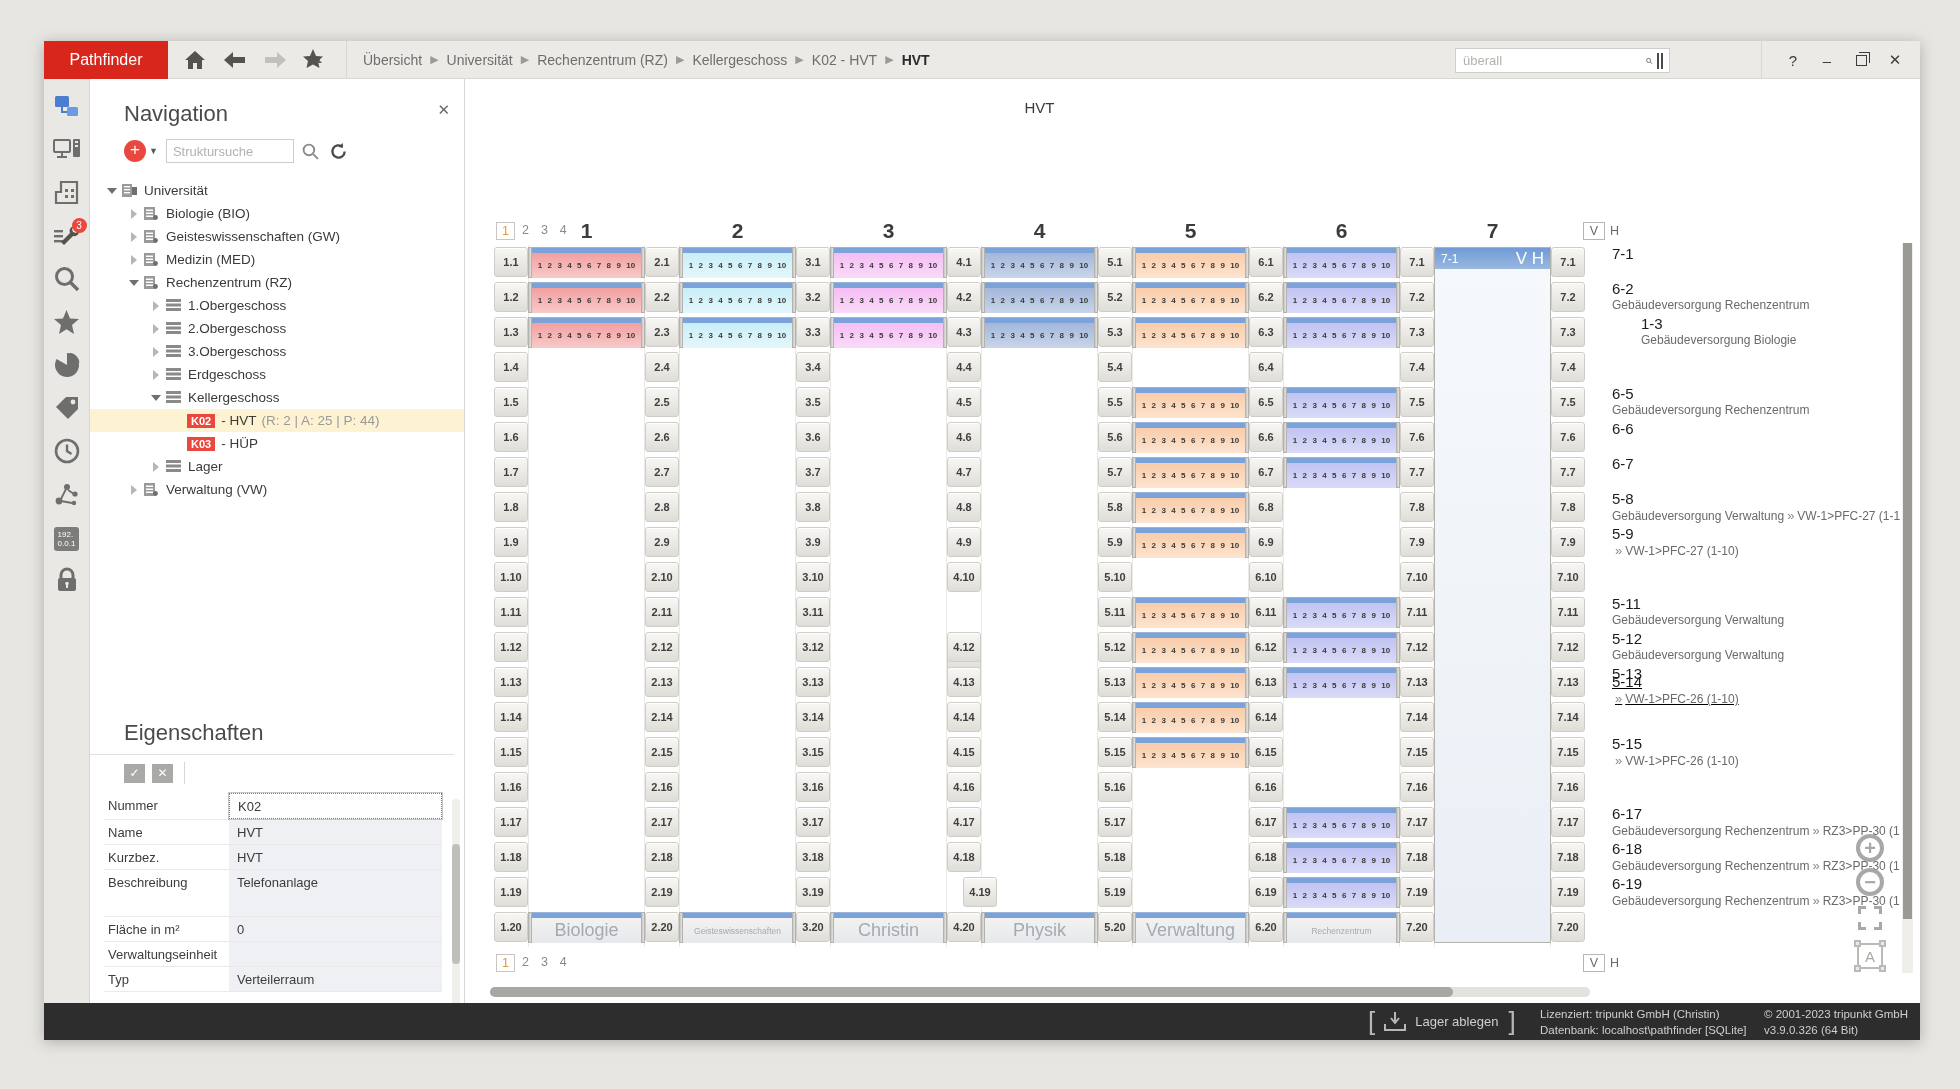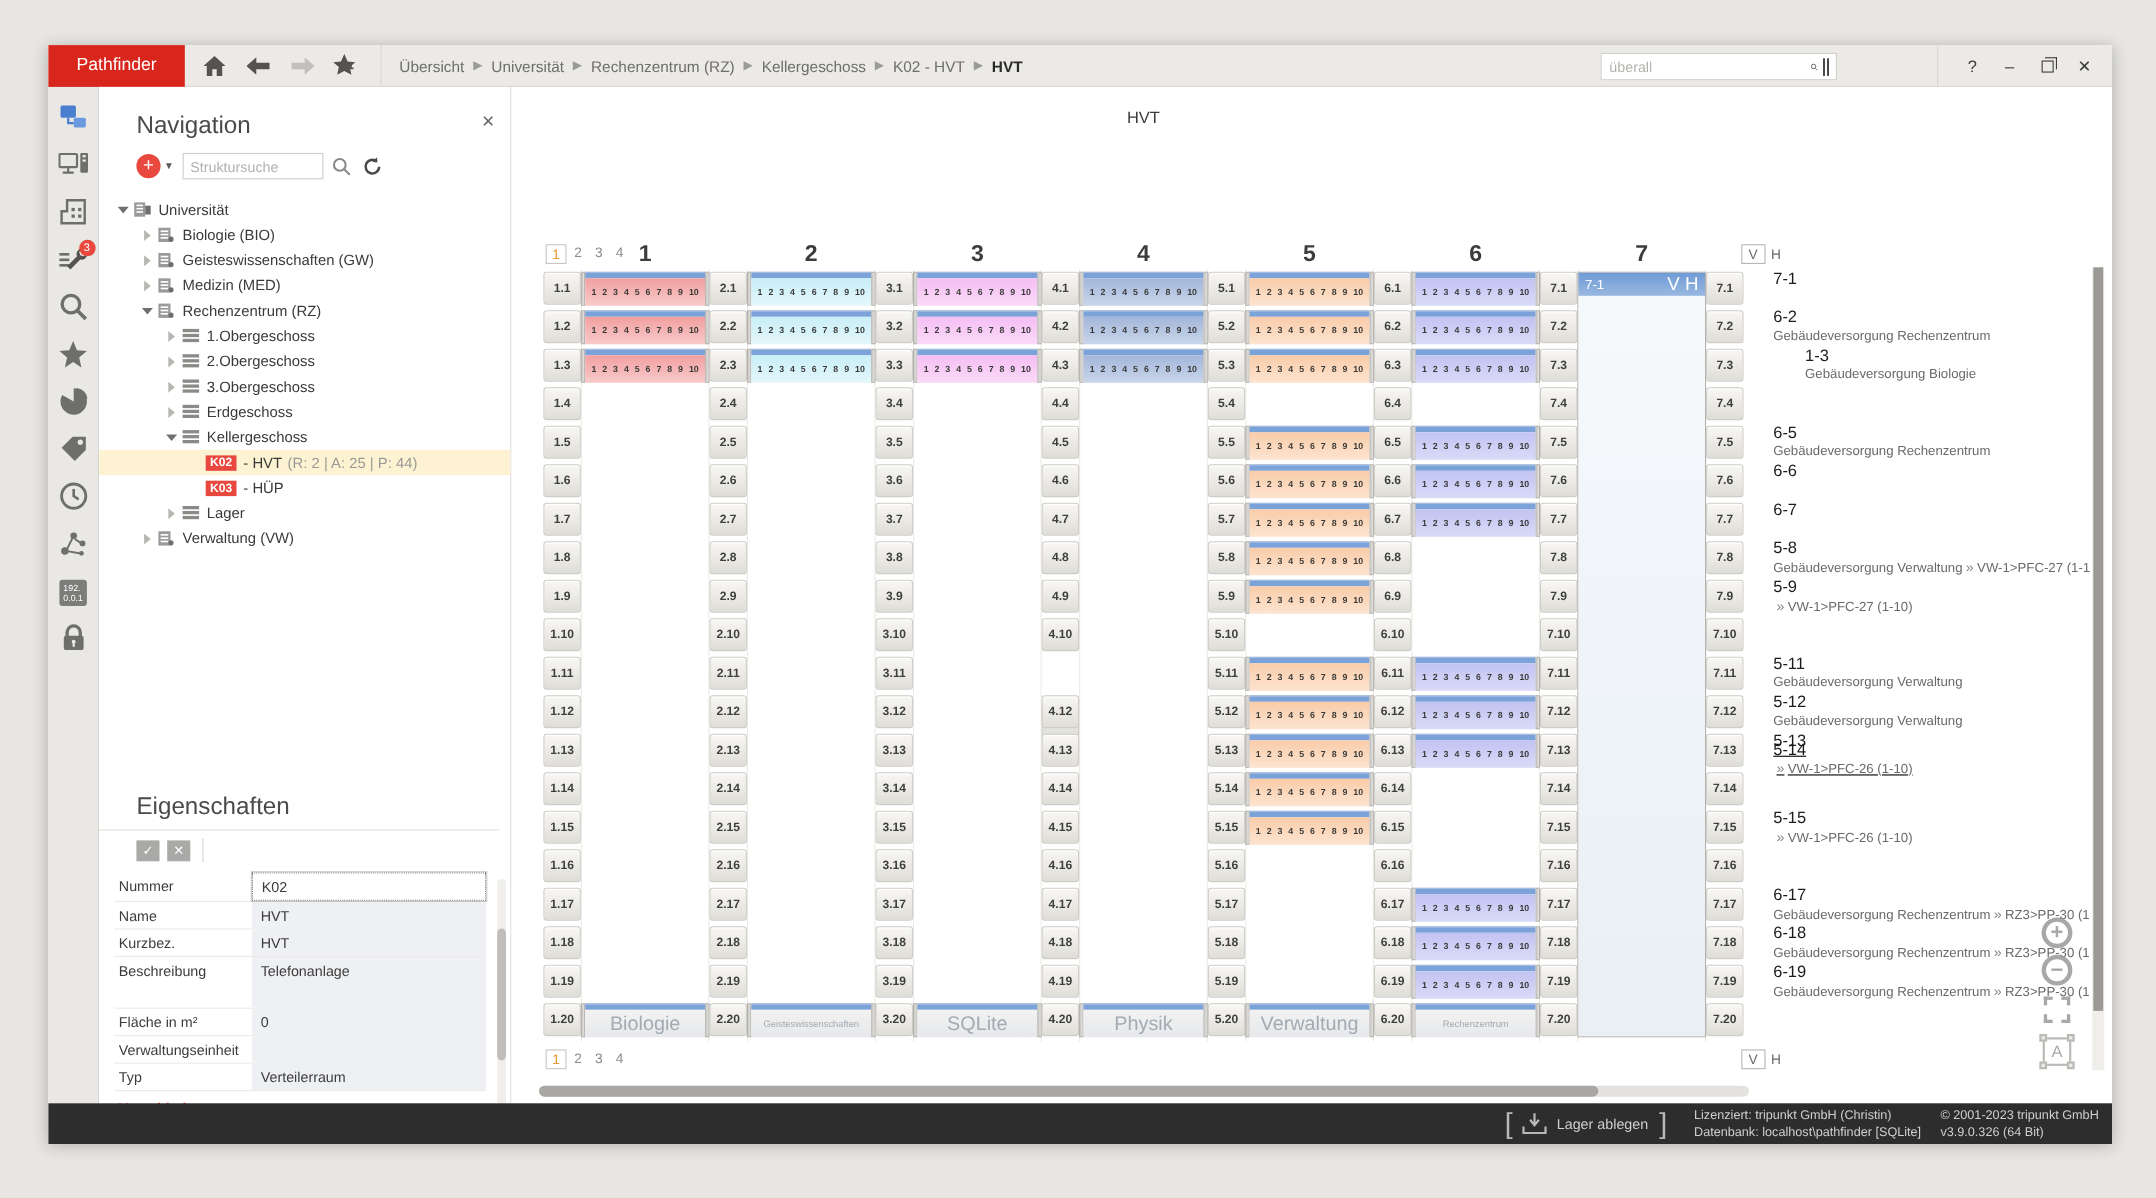--- a/index.html
+++ b/index.html
@@ -762,21 +762,21 @@
                   <span>10</span>
                 </div>
               </div>
               <div class="rail"></div>
             </div>
             <div class="panel bpanel" style="left: 336px; top: 693px;">
               <div class="rail"></div>
               <div class="pcenter">
                 <div class="pstrip"></div>
                 <div class="pbody">
-                  <span>SQLite</span>
+                  <span>Christin</span>
                 </div>
               </div>
               <div class="rail"></div>
             </div>
             <div class="colhead" style="left: 487px; top: 0px;">4</div>
             <div class="slotcol" style="left: 487px;"></div>
             <div class="rlabel" style="left: 453px; top: 28px;">4.1</div>
             <div class="rlabel" style="left: 453px; top: 63px;">4.2</div>
             <div class="rlabel" style="left: 453px; top: 98px;">4.3</div>
             <div class="rlabel" style="left: 453px; top: 133px;">4.4</div>
@@ -787,21 +787,21 @@
             <div class="rlabel" style="left: 453px; top: 308px;">4.9</div>
             <div class="rlabel" style="left: 453px; top: 343px;">4.10</div>
             <div class="rlabel" style="left: 453px; top: 378px; margin-top: 44px;">4.11</div>
             <div class="rlabel" style="left: 453px; top: 413px;">4.12</div>
             <div class="rlabel" style="left: 453px; top: 448px;">4.13</div>
             <div class="rlabel" style="left: 453px; top: 483px;">4.14</div>
             <div class="rlabel" style="left: 453px; top: 518px;">4.15</div>
             <div class="rlabel" style="left: 453px; top: 553px;">4.16</div>
             <div class="rlabel" style="left: 453px; top: 588px;">4.17</div>
             <div class="rlabel" style="left: 453px; top: 623px;">4.18</div>
-            <div class="rlabel" style="left: 453px; top: 658px;">4.19</div>
+            <div class="rlabel" style="left: 469px; top: 658px;">4.19</div>
             <div class="rlabel" style="left: 453px; top: 693px;">4.20</div>
             <div class="panel pc4" style="left: 487px; top: 28px;">
               <div class="rail"></div>
               <div class="pcenter">
                 <div class="pstrip"></div>
                 <div class="pbody">
                   <span>1</span>
                   <span>2</span>
                   <span>3</span>
                   <span>4</span>

